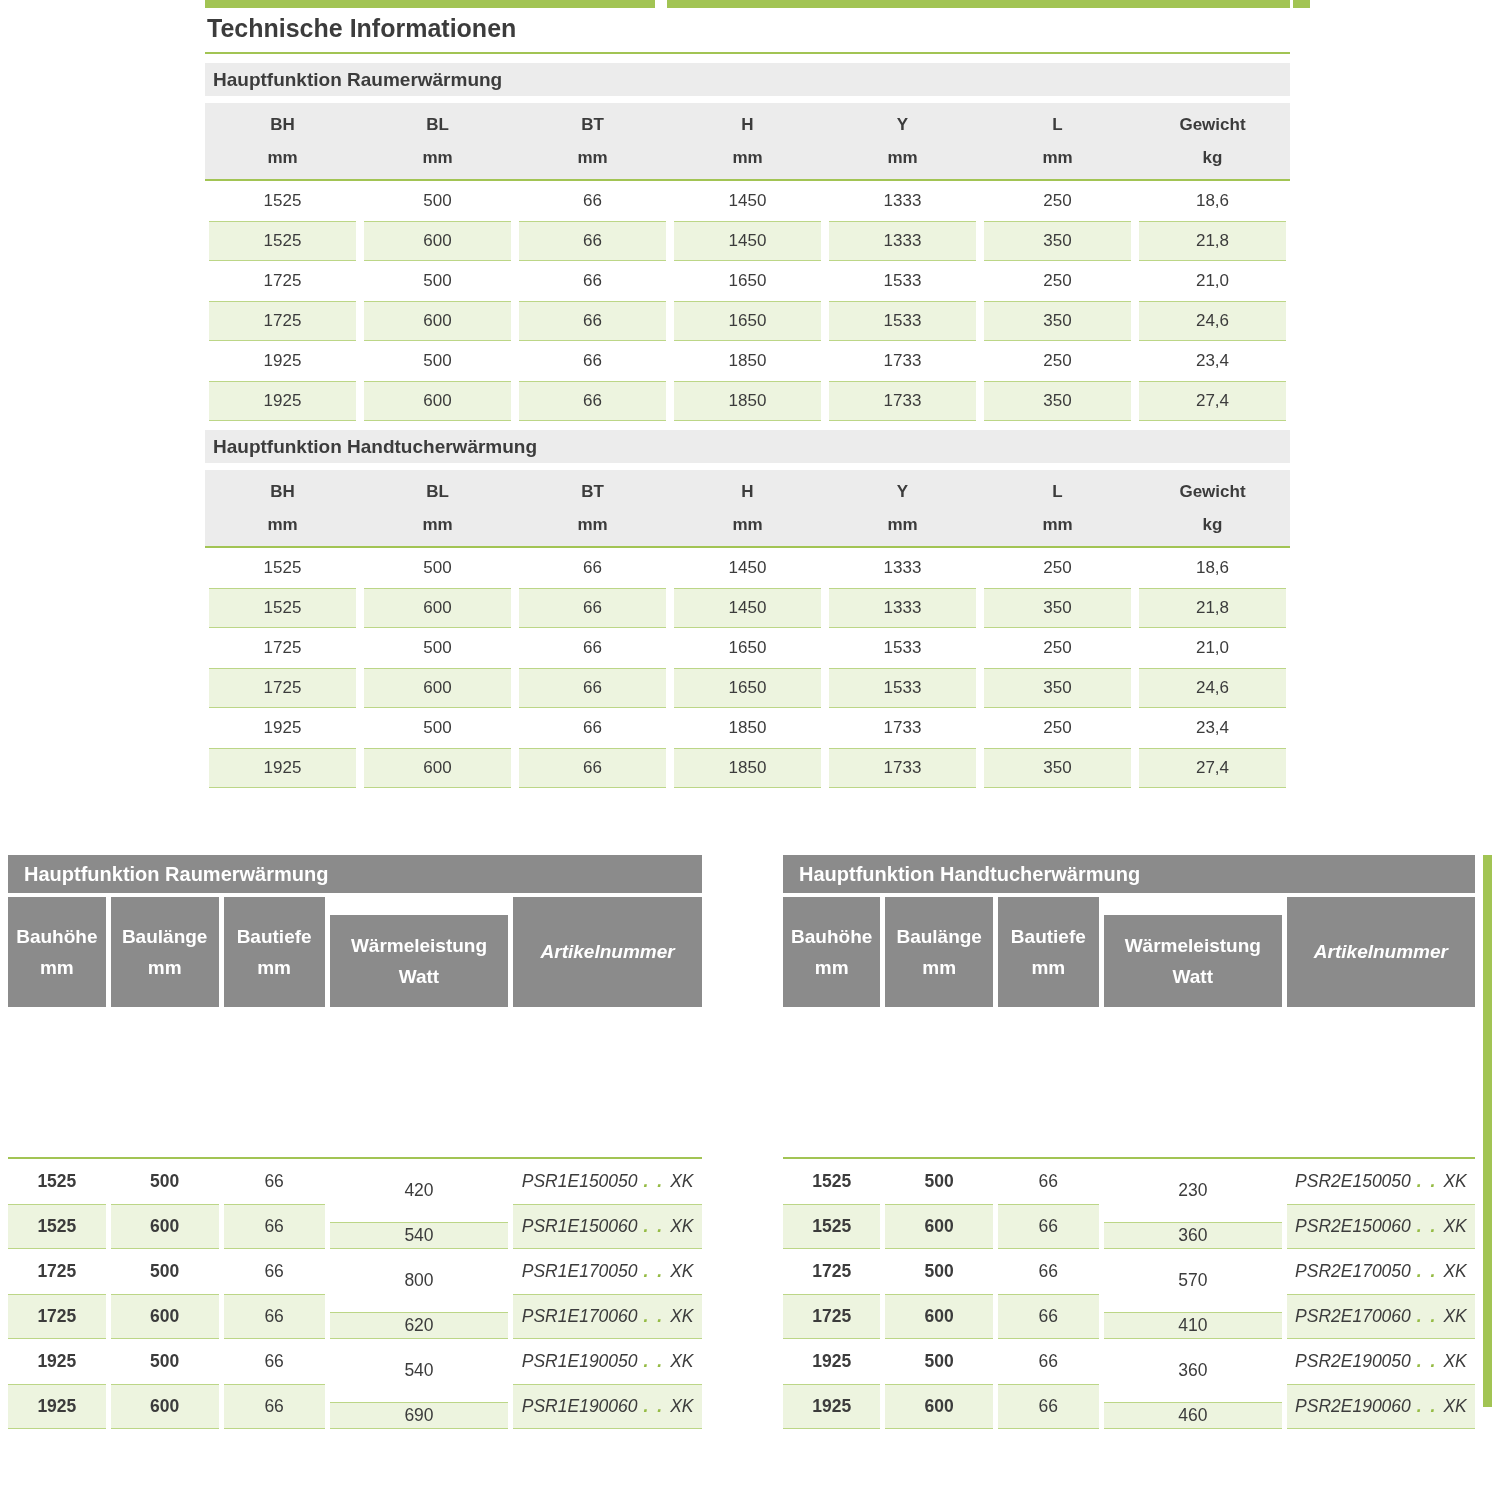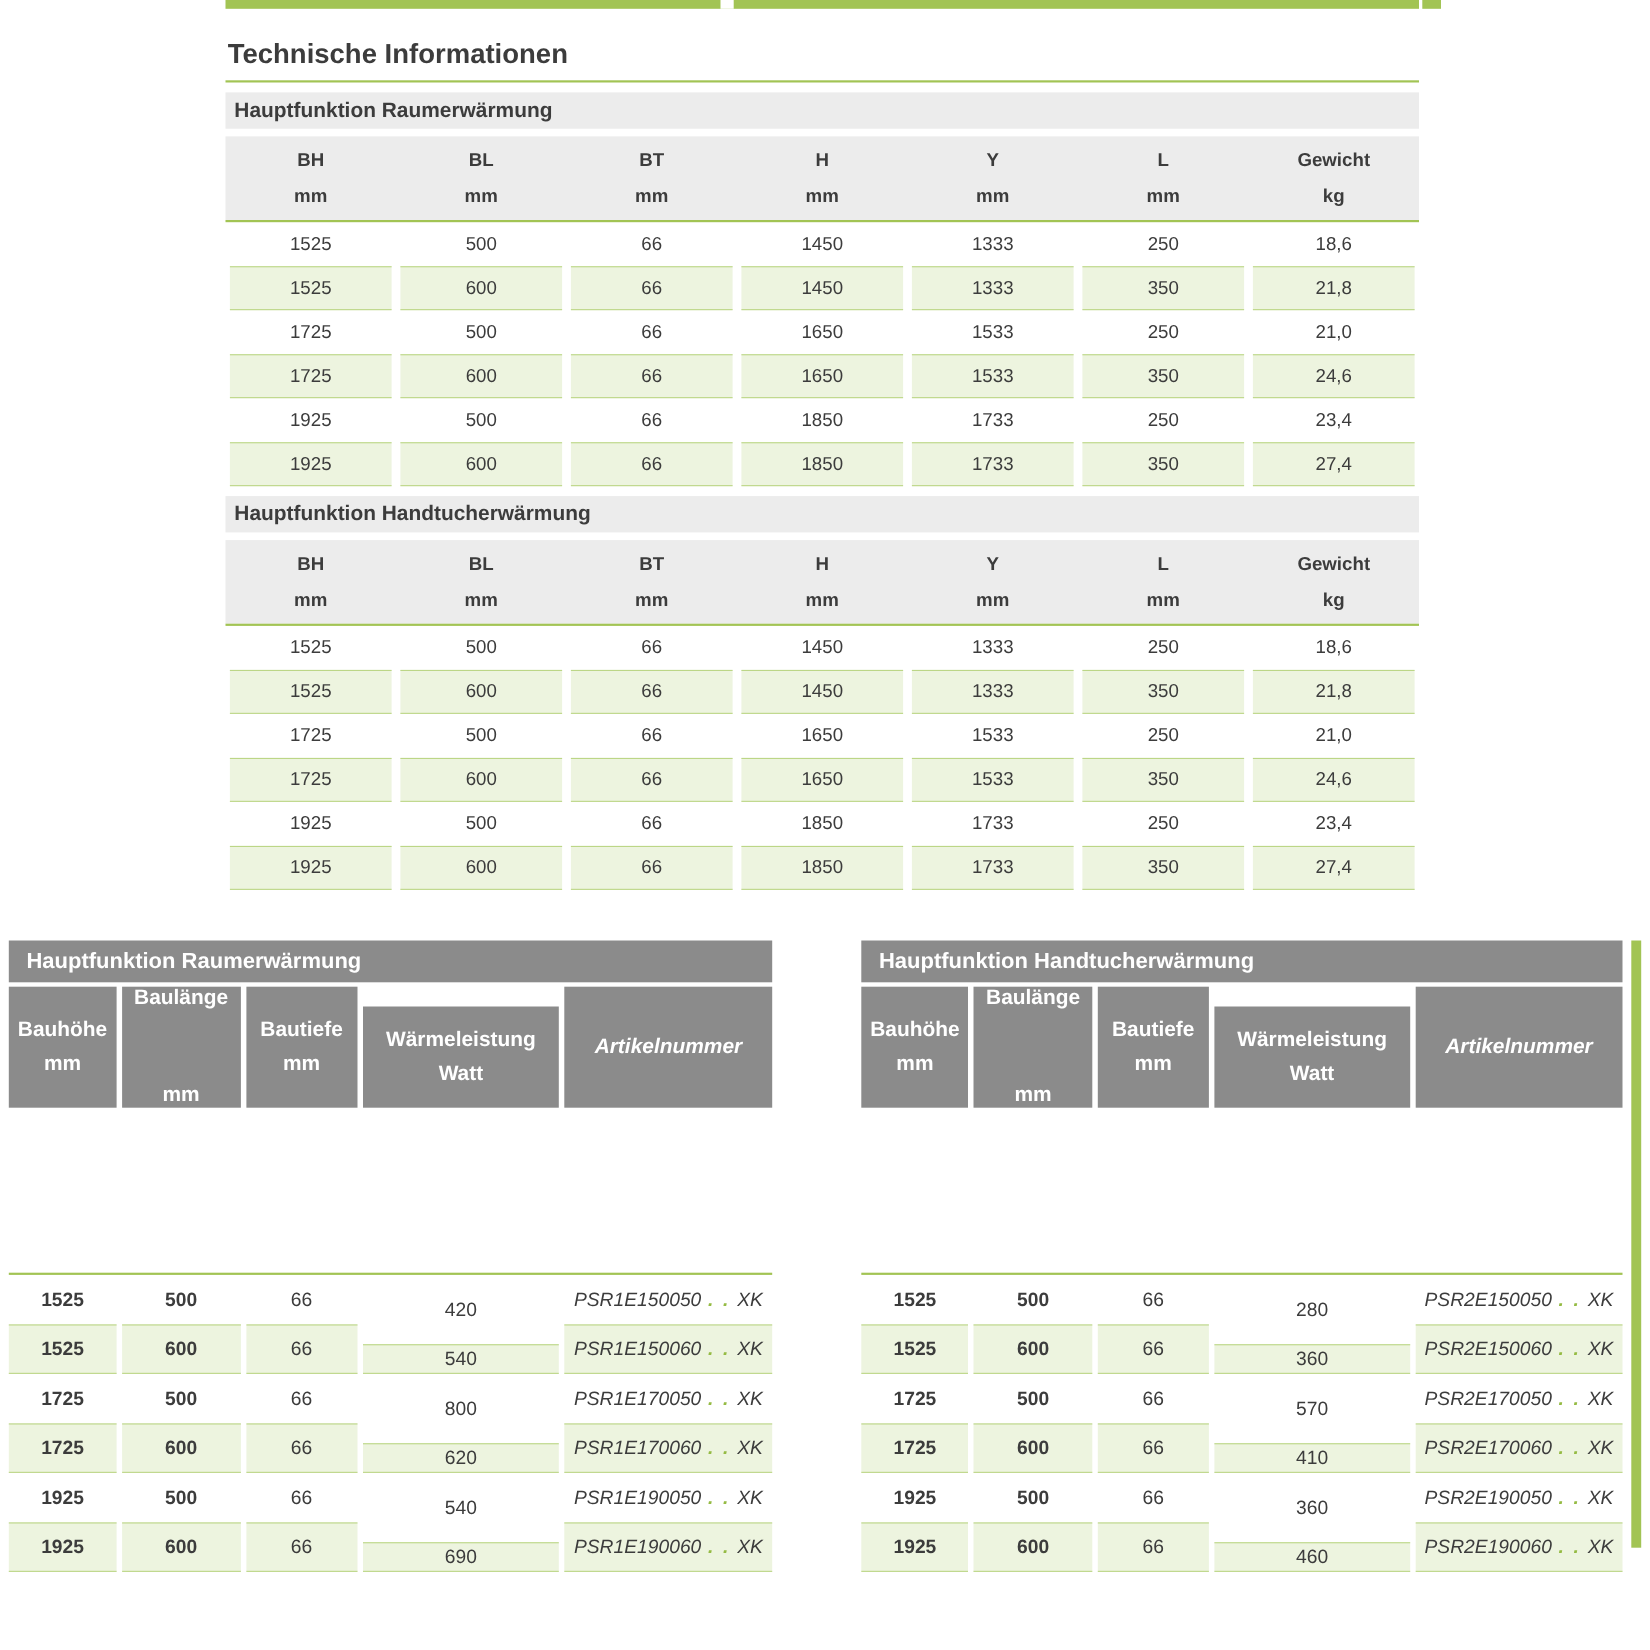--- a/index.html
+++ b/index.html
@@ -13,42 +13,42 @@
   }
   *{margin:0;padding:0;box-sizing:border-box;}
   html,body{background:#fff;}
   body{width:1500px;height:1500px;position:relative;font-family:"Liberation Sans",sans-serif;color:var(--text);overflow:hidden;}
 
   
   .top-block{position:absolute;left:205px;top:0;width:1085px;}
   .topbar{position:relative;height:8px;background:var(--green);}
   .topbar-gap{position:absolute;left:450px;top:0;width:12px;height:8px;background:#fff;}
   .corner-accent{position:absolute;left:1293px;top:0;width:17px;height:8px;background:var(--green);}
-  .page-title{font-size:25px;font-weight:bold;padding:27px 0 9px 2px;color:var(--text);}
+  .page-title{font-size:25px;font-weight:bold;padding:6px 0 9px 2px;color:var(--text);}
   .rule{height:2px;background:var(--green);}
   .spec-section{margin-top:9px;}
   .section-bar{height:33px;background:var(--light-gray);font-size:19px;font-weight:bold;line-height:33px;padding-left:8px;}
   .col-headers{display:flex;background:var(--light-gray);height:76px;margin-top:7px;}
   .hcell{flex:1;display:flex;flex-direction:column;align-items:center;justify-content:center;gap:13px;font-weight:bold;font-size:17px;}
   .green-rule{height:2px;background:var(--green);}
   .trow{display:flex;height:40px;}
   .tcell{flex:1;margin:0 4px;display:flex;align-items:center;justify-content:center;font-size:17px;}
   .trow.alt .tcell{background:var(--green-fill);border-top:1px solid var(--green-border);border-bottom:1px solid var(--green-border);}
 
   
   .bottom-wrap{position:absolute;left:0;top:855px;width:1500px;height:580px;}
   .btable{position:absolute;top:0;}
   .btable.left{left:8px;width:694px;}
   .btable.right{left:783px;width:692px;}
   .btitle{height:38px;background:var(--dark-gray);color:#fff;font-size:20px;font-weight:bold;line-height:38px;padding-left:16px;}
   .bheaders{display:flex;margin-top:4px;height:110px;}
   .bhcell{background:var(--dark-gray);color:#fff;display:flex;flex-direction:column;align-items:center;justify-content:center;gap:9px;font-weight:bold;font-size:19px;margin-right:5px;text-align:center;}
   .bhcell:last-child,.bcell:last-child{margin-right:0;}
   .col-0{flex:14.5 1 0;}
-  .col-1{flex:16 1 0;justify-content:space-between;}
+  .col-1{flex:16 1 0;}
   .col-2{flex:15 1 0;align-items:center;}
   .col-3{flex:26.5 1 0;margin-top:18px;}
   .col-4{flex:28 1 0;font-style:italic;}
   .bspacer{height:150px;background:#fff;}
   .brow{display:flex;height:45px;}
   .bcell{display:flex;align-items:center;justify-content:center;font-size:17.5px;margin-right:5px;white-space:nowrap;}
   .brow.alt .bcell{background:var(--green-fill);border-top:1px solid var(--green-border);border-bottom:1px solid var(--green-border);}
   .bcell.bold{font-weight:bold;}
   .dots{color:var(--dots);font-weight:bold;margin:0 6px;letter-spacing:2px;}
   .edge-strip{position:absolute;left:1483px;top:0;width:9px;height:552px;background:var(--green);}
@@ -369,21 +369,21 @@
           <div class="bhlabel">Artikelnummer</div>
         </div>
       </div>
     <div class="bspacer"></div>
     <div class="green-rule"></div>
     <div>
         <div class="brow">
           <div class="bcell col-0 bold">1525</div>
           <div class="bcell col-1 bold">500</div>
           <div class="bcell col-2">66</div>
-          <div class="bcell col-3">280</div>
+          <div class="bcell col-3">230</div>
           <div class="bcell col-4 art">
             <span>PSR2E150050</span>
             <span class="dots">. .</span>
             <span>XK</span>
           </div>
         </div>
         <div class="brow alt">
           <div class="bcell col-0 bold">1525</div>
           <div class="bcell col-1 bold">600</div>
           <div class="bcell col-2">66</div>

